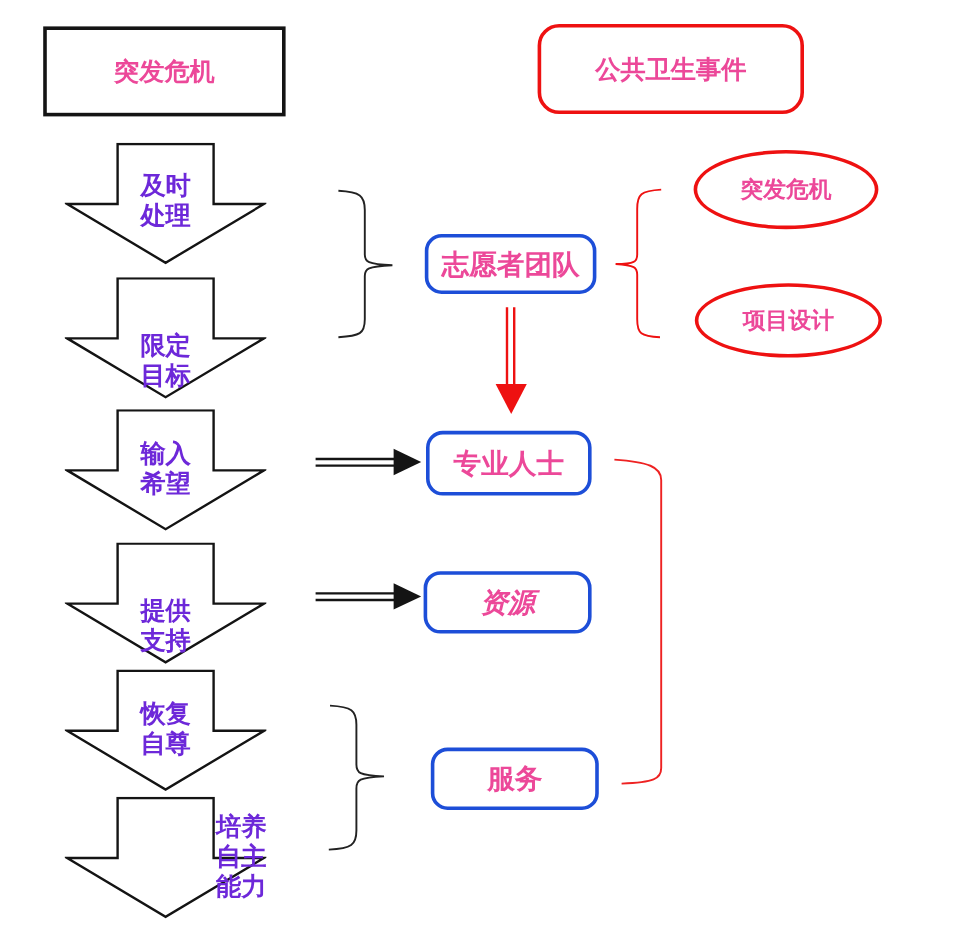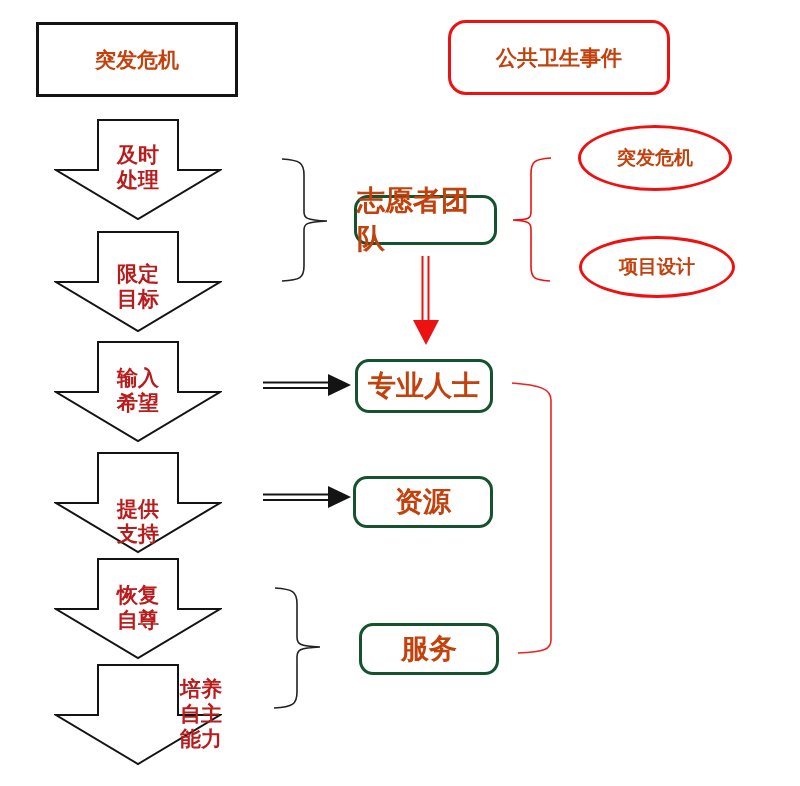--- a/index.html
+++ b/index.html
@@ -1,26 +1,26 @@
 <!DOCTYPE html>
 <html><head>
 <meta charset="utf-8">
 <style>
   html,body{margin:0;padding:0;background:#fff;}
   .canvas{position:relative;width:800px;height:786px;background:#ffffff;
           font-family:"DejaVu Sans",sans-serif;overflow:hidden;}
   .abs{position:absolute;}
   .box{position:absolute;display:flex;align-items:center;justify-content:center;
-       box-sizing:border-box;background:#fff;font-weight:bold;color:#c2410c;}
+       box-sizing:border-box;background:#fff;font-weight:bold;color:#ec4899;}
   .box-black{border:3px solid #141414;font-size:21px;}
-  .box-red{border:3px solid #14532d;border-radius:14px;font-size:28px;}
+  .box-red{border:3px solid #1d4ed8;border-radius:14px;font-size:23px;}
   .box-red-lg{border:3px solid #ee1111;border-radius:18px;font-size:21px;}
   .ellipse-red{border:3px solid #ee1111;border-radius:50%;font-size:19px;}
   .arrow-label{position:absolute;width:168px;text-align:center;font-weight:bold;
-       font-size:21px;line-height:25px;color:#b91c1c;white-space:pre-line;}
+       font-size:21px;line-height:25px;color:#6d28d9;white-space:pre-line;}
   svg{display:block;}
 </style>
 </head>
 <body>
 
 <div class="canvas">
 
   <div class="box box-black" style="left:36px;top:22px;width:202px;height:75px;">
     <span>突发危机</span>
   </div>
@@ -31,21 +31,21 @@
 
   <svg class="abs" style="left:54px;top:119px;" width="168" height="102" viewBox="0 0 168 102">
     <path d="M44,1 L124,1 L124,51 L166,51 L84,100 L2,51 L44,51 Z" fill="#fff" stroke="#141414" stroke-width="2" stroke-linejoin="miter"></path>
   </svg>
   <div class="arrow-label" style="left:54px;top:143px;">及时
 处理</div>
 
   <svg class="abs" style="left:54px;top:231px;" width="168" height="102" viewBox="0 0 168 102">
     <path d="M44,1 L124,1 L124,51 L166,51 L84,100 L2,51 L44,51 Z" fill="#fff" stroke="#141414" stroke-width="2" stroke-linejoin="miter"></path>
   </svg>
-  <div class="arrow-label" style="left:54px;top:262px;">限定
+  <div class="arrow-label" style="left:54px;top:276px;">限定
 目标</div>
 
   <svg class="abs" style="left:54px;top:341px;" width="168" height="102" viewBox="0 0 168 102">
     <path d="M44,1 L124,1 L124,51 L166,51 L84,100 L2,51 L44,51 Z" fill="#fff" stroke="#141414" stroke-width="2" stroke-linejoin="miter"></path>
   </svg>
   <div class="arrow-label" style="left:54px;top:366px;">输入
 希望</div>
 
   <svg class="abs" style="left:54px;top:452px;" width="168" height="102" viewBox="0 0 168 102">
     <path d="M44,1 L124,1 L124,51 L166,51 L84,100 L2,51 L44,51 Z" fill="#fff" stroke="#141414" stroke-width="2" stroke-linejoin="miter"></path>
@@ -67,21 +67,21 @@
 能力</div>
 
   <div class="box box-red" style="left:354px;top:195px;width:143px;height:50px;">
     <span>志愿者团队</span>
   </div>
 
   <div class="box box-red" style="left:355px;top:359px;width:138px;height:54px;">
     <span>专业人士</span>
   </div>
 
-  <div class="box box-red" style="left:353px;top:476px;width:140px;height:52px;">
+  <div class="box box-red" style="left:353px;top:476px;width:140px;height:52px;font-style:italic;">
     <span>资源</span>
   </div>
 
   <div class="box box-red" style="left:359px;top:623px;width:140px;height:52px;">
     <span>服务</span>
   </div>
 
   <div class="box ellipse-red" style="left:578px;top:125px;width:154px;height:66px;">
     <span>突发危机</span>
   </div>

